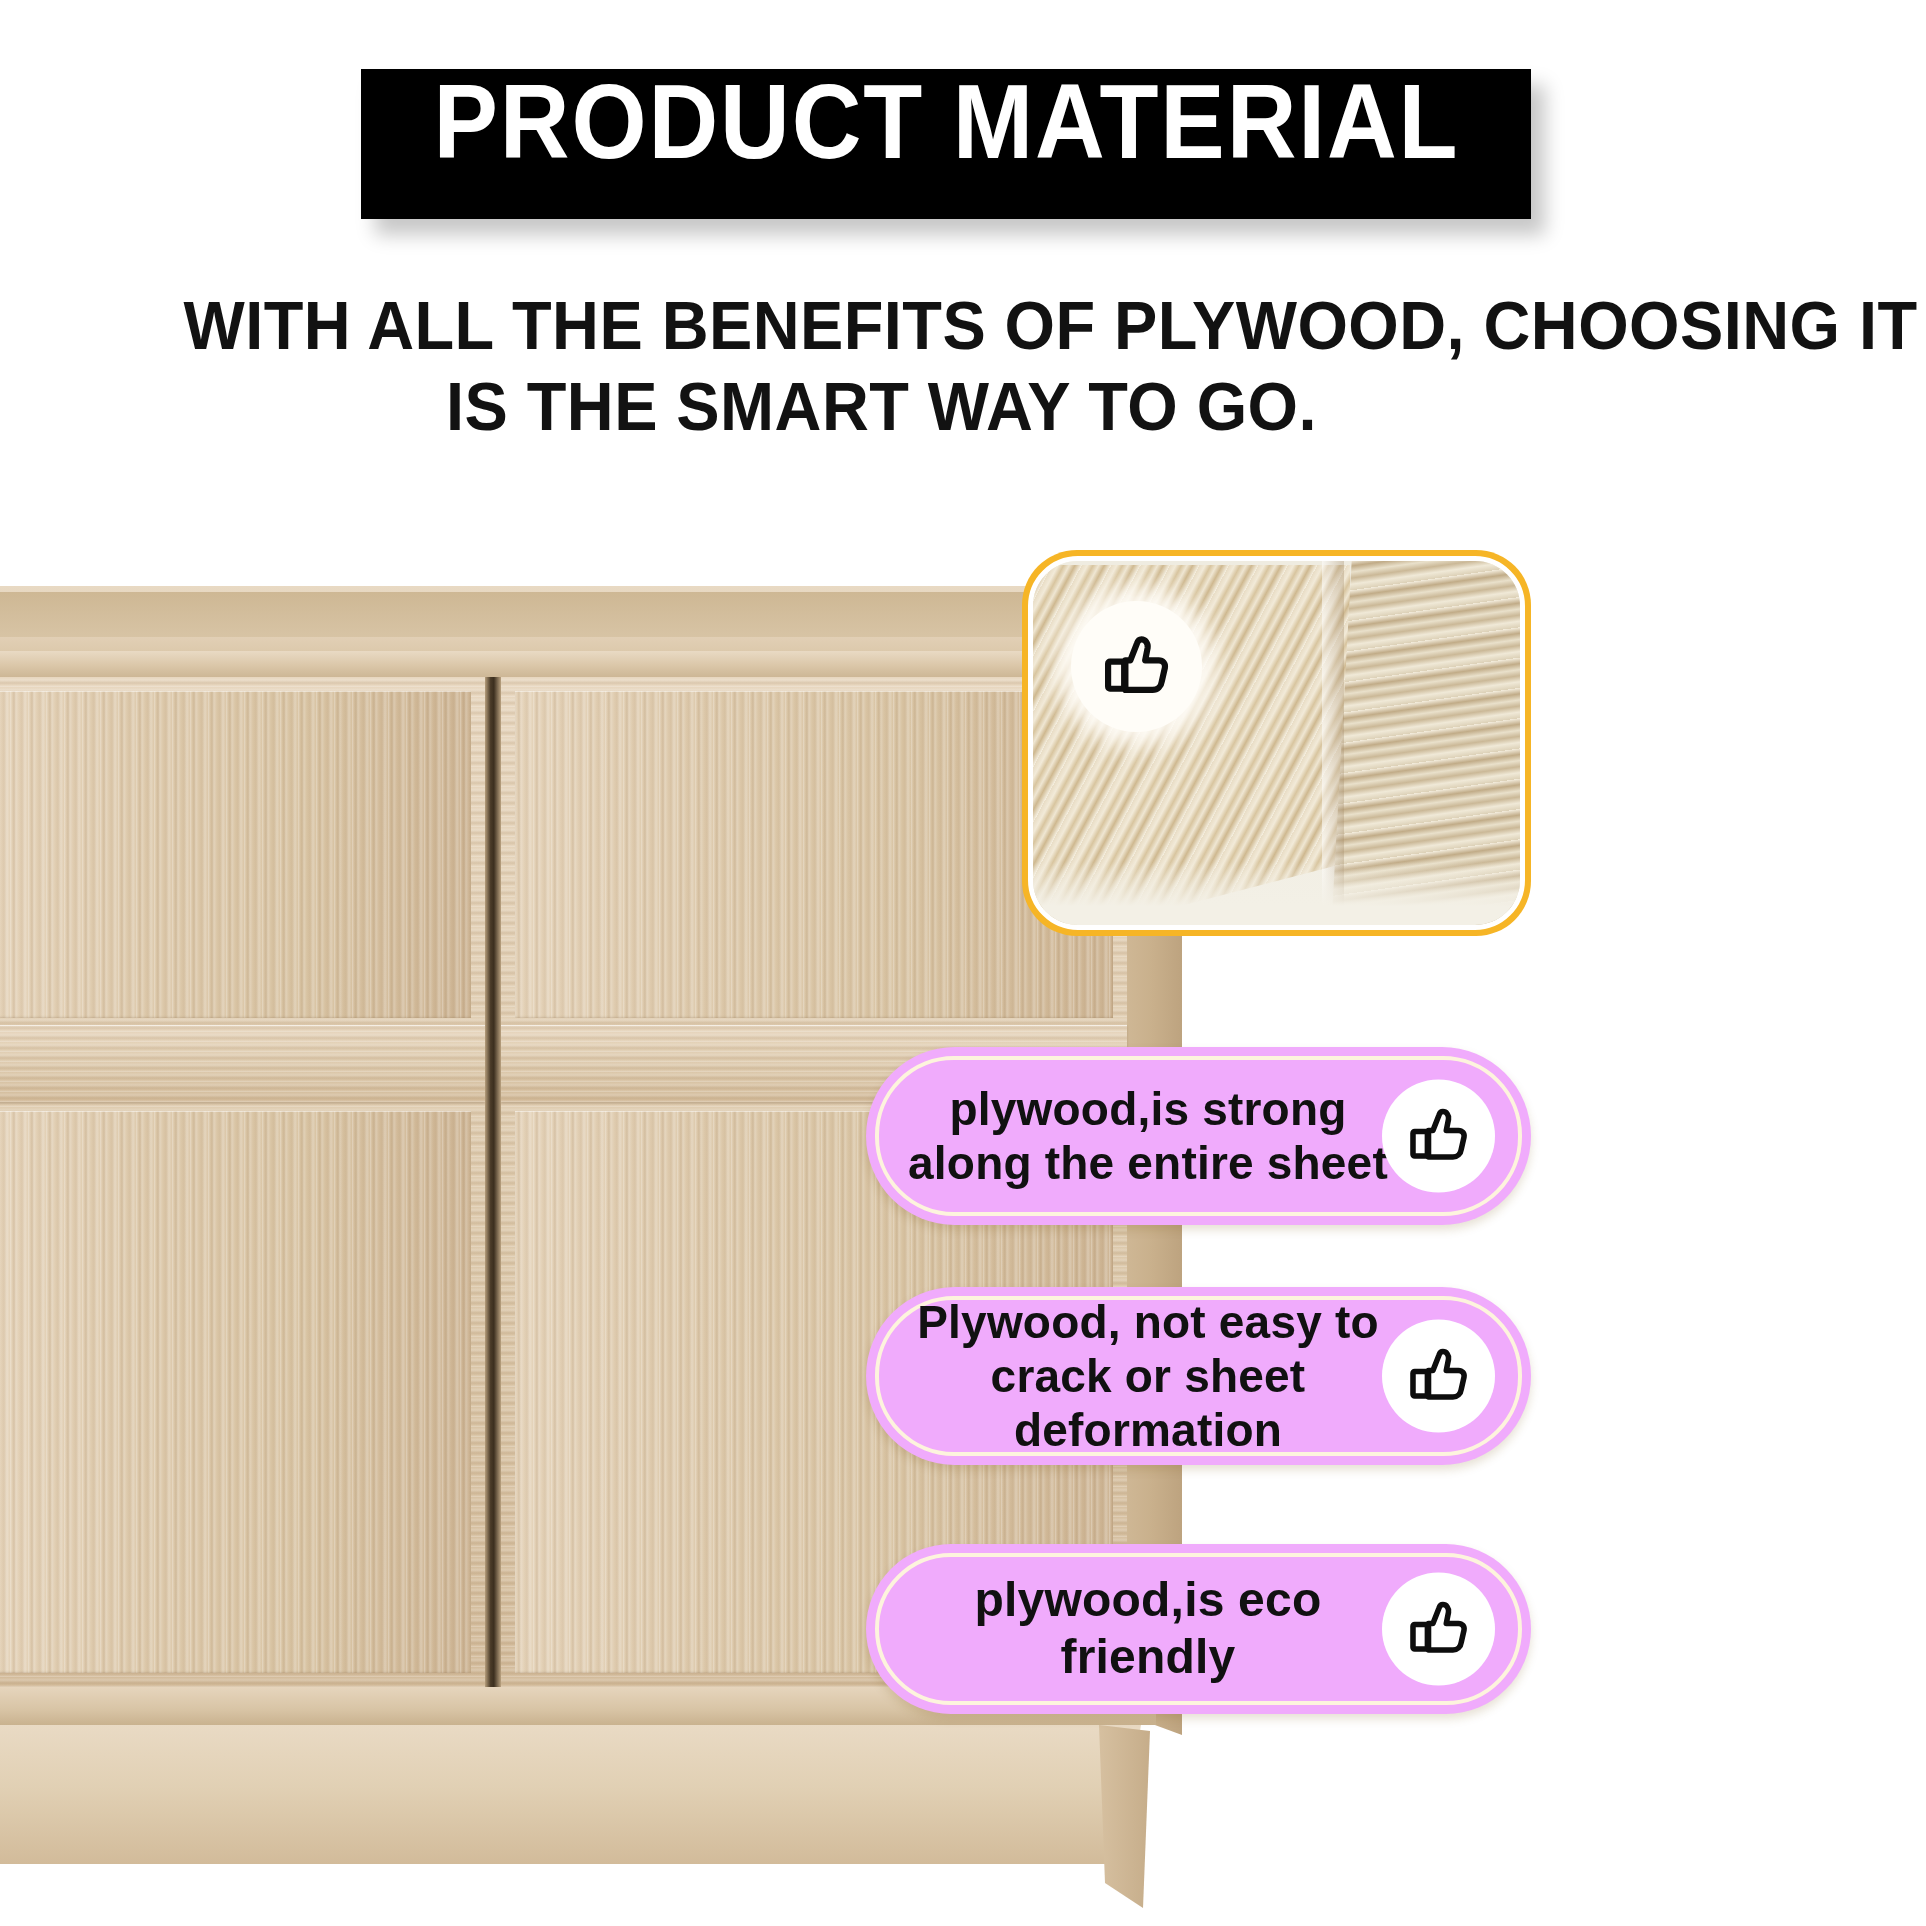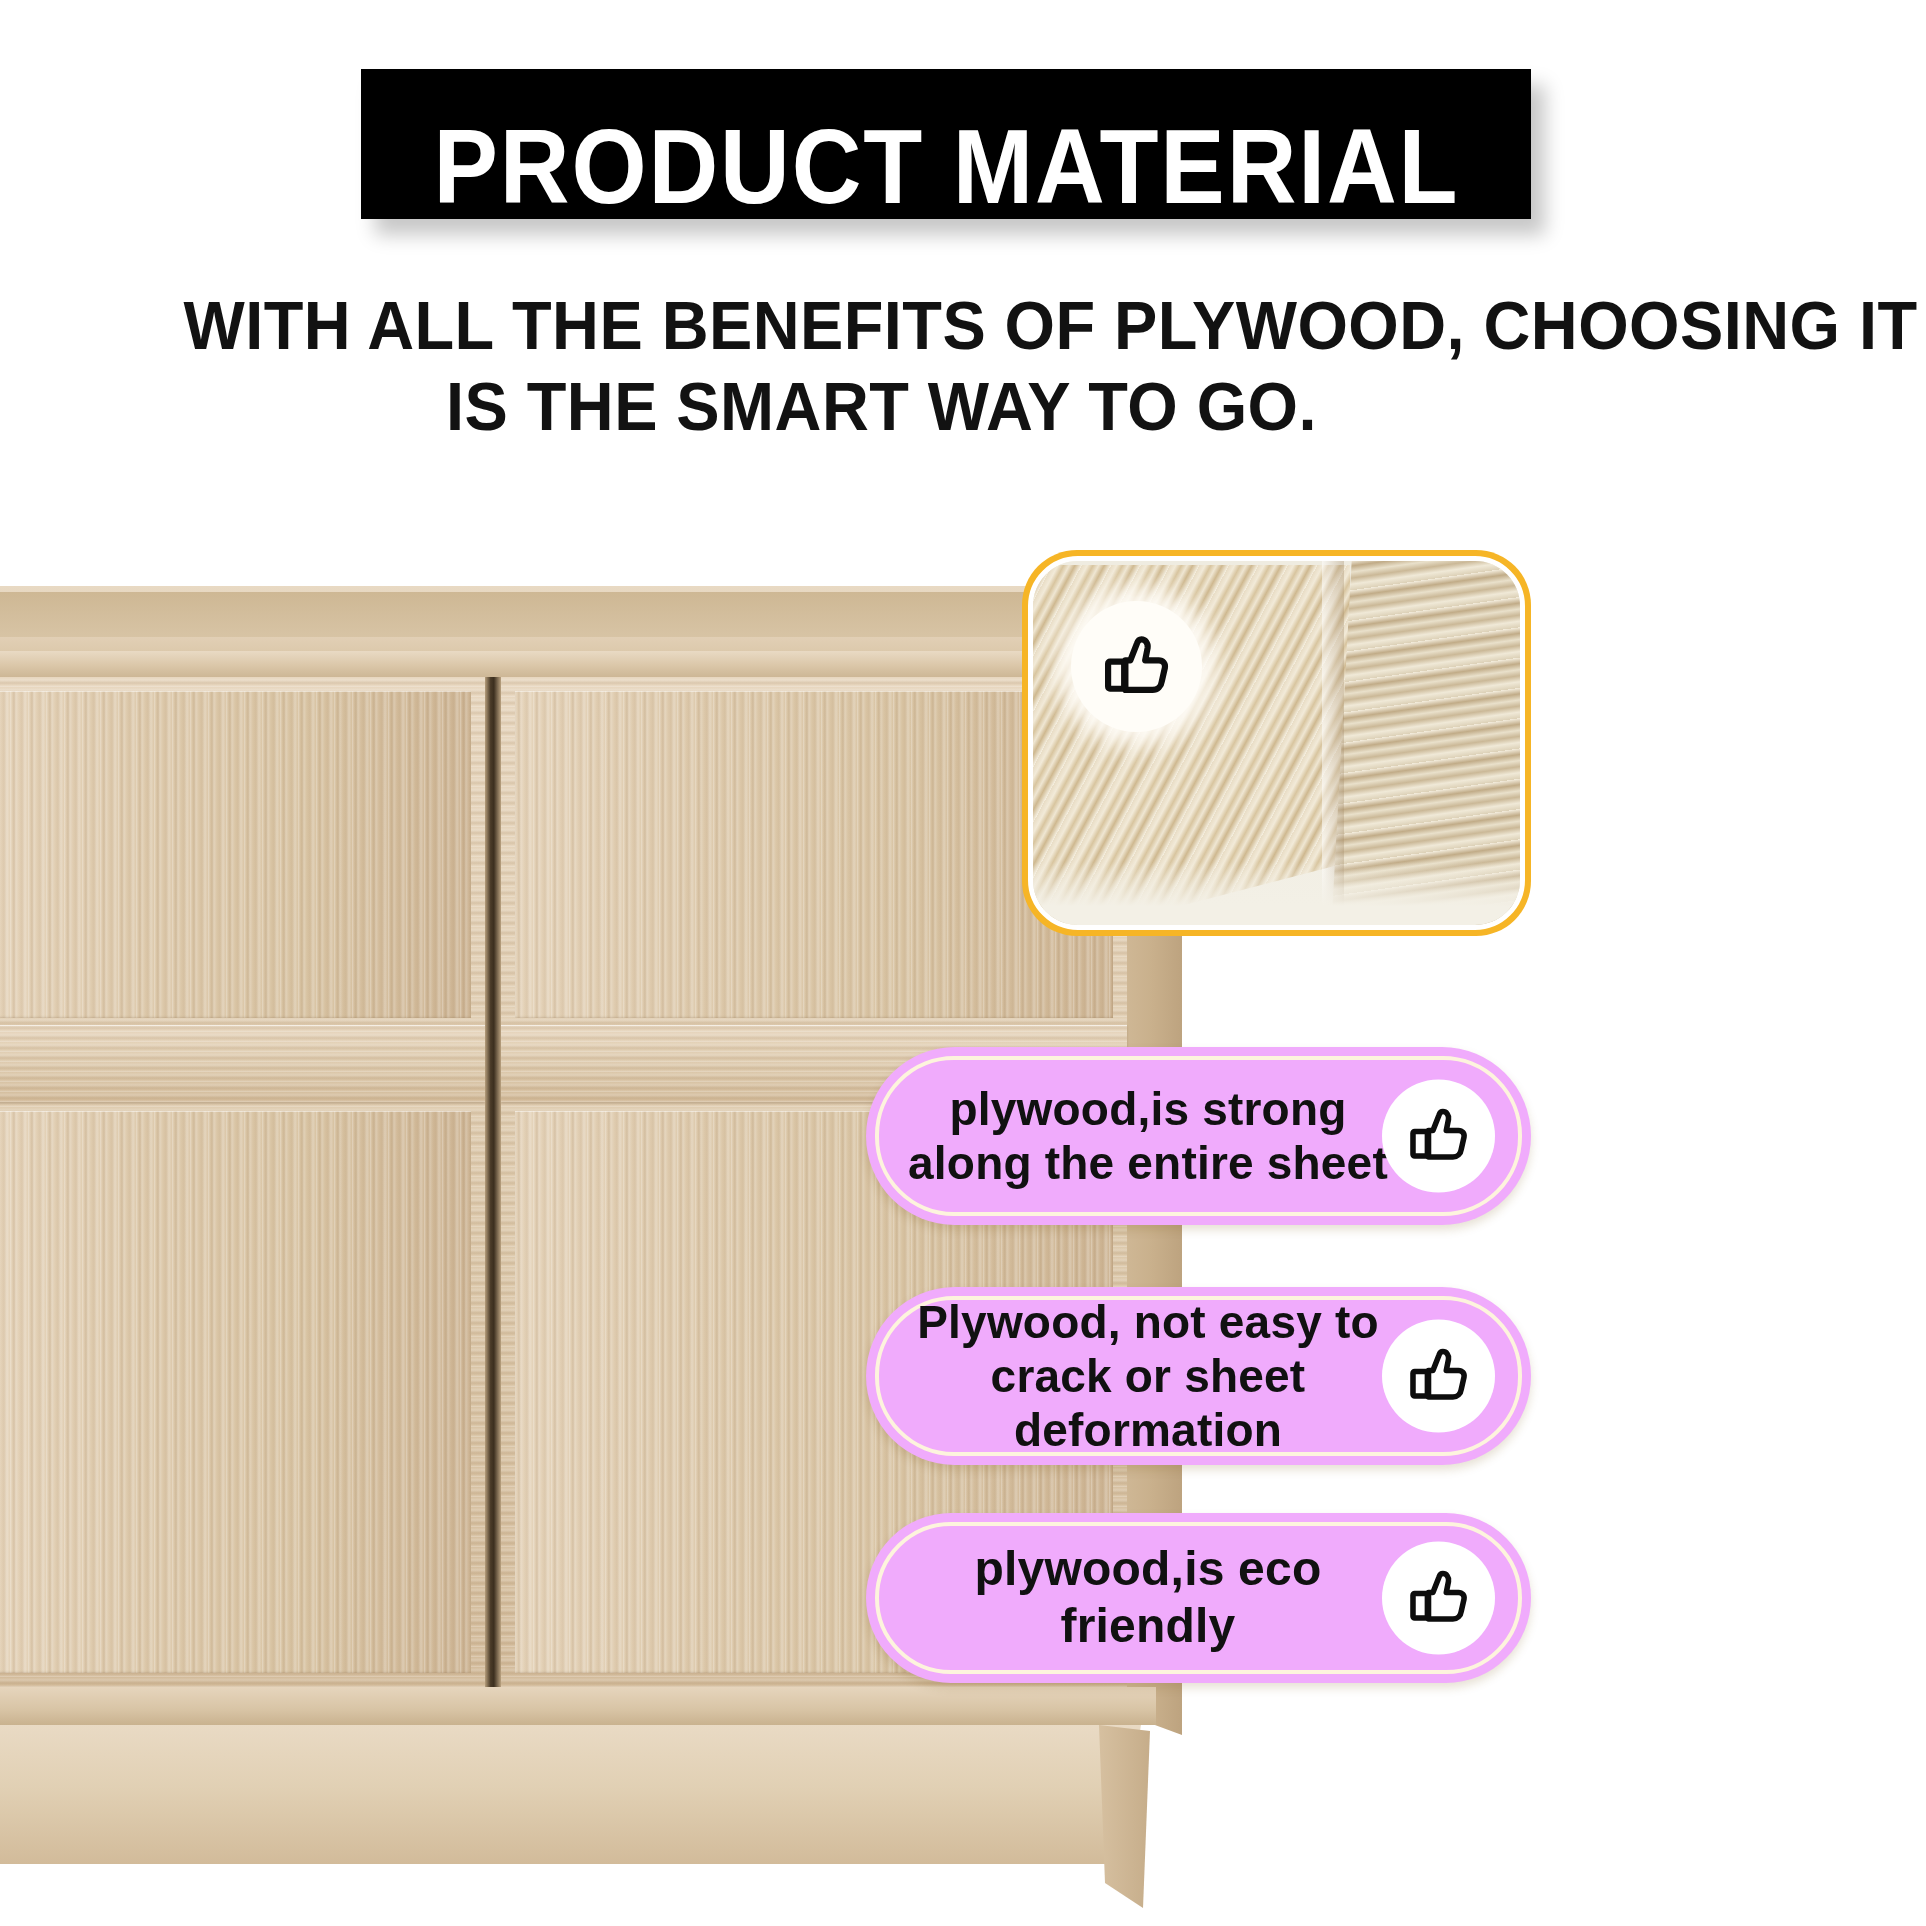--- a/index.html
+++ b/index.html
@@ -11,21 +11,21 @@
     overflow:hidden;
     position:relative;
   }
   #stage{position:absolute;left:0;top:0;width:1927px;height:1927px;overflow:hidden;background:#fff;}
 
   
   #title-banner{
     position:absolute;left:361px;top:69px;width:1170px;height:150px;
     background:#000000;
     box-shadow:14px 16px 18px rgba(0,0,0,0.22);
-    display:flex;align-items:flex-end;justify-content:center;
+    display:flex;align-items:flex-start;justify-content:center;
   }
   #title-banner .txt{
     color:#ffffff;
     font-family:"Liberation Sans Narrow","Liberation Sans",sans-serif;
     font-weight:700;
     font-size:105px;
     letter-spacing:2px;
     transform:scaleX(0.92);
     white-space:nowrap;
     line-height:1;
@@ -216,21 +216,21 @@
     letter-spacing:0.2px;
   }
   .badge .thumb-circle{
     position:absolute;right:36px;top:50%;transform:translateY(-50%);
     width:113px;height:113px;border-radius:50%;
     background:#ffffff;
     display:flex;align-items:center;justify-content:center;
   }
   #badge-0{top:1047px;height:178px;}
   #badge-1{top:1287px;height:178px;}
-  #badge-2{top:1513px;height:170px;}
+  #badge-2{top:1544px;height:170px;}
   #badge-2 .label{font-size:48px;}
   .thumb-svg{display:block;}
 </style>
 </head>
 <body>
 
 <div id="stage">
 
   <div id="title-banner">
     <span class="txt">PRODUCT MATERIAL</span>

